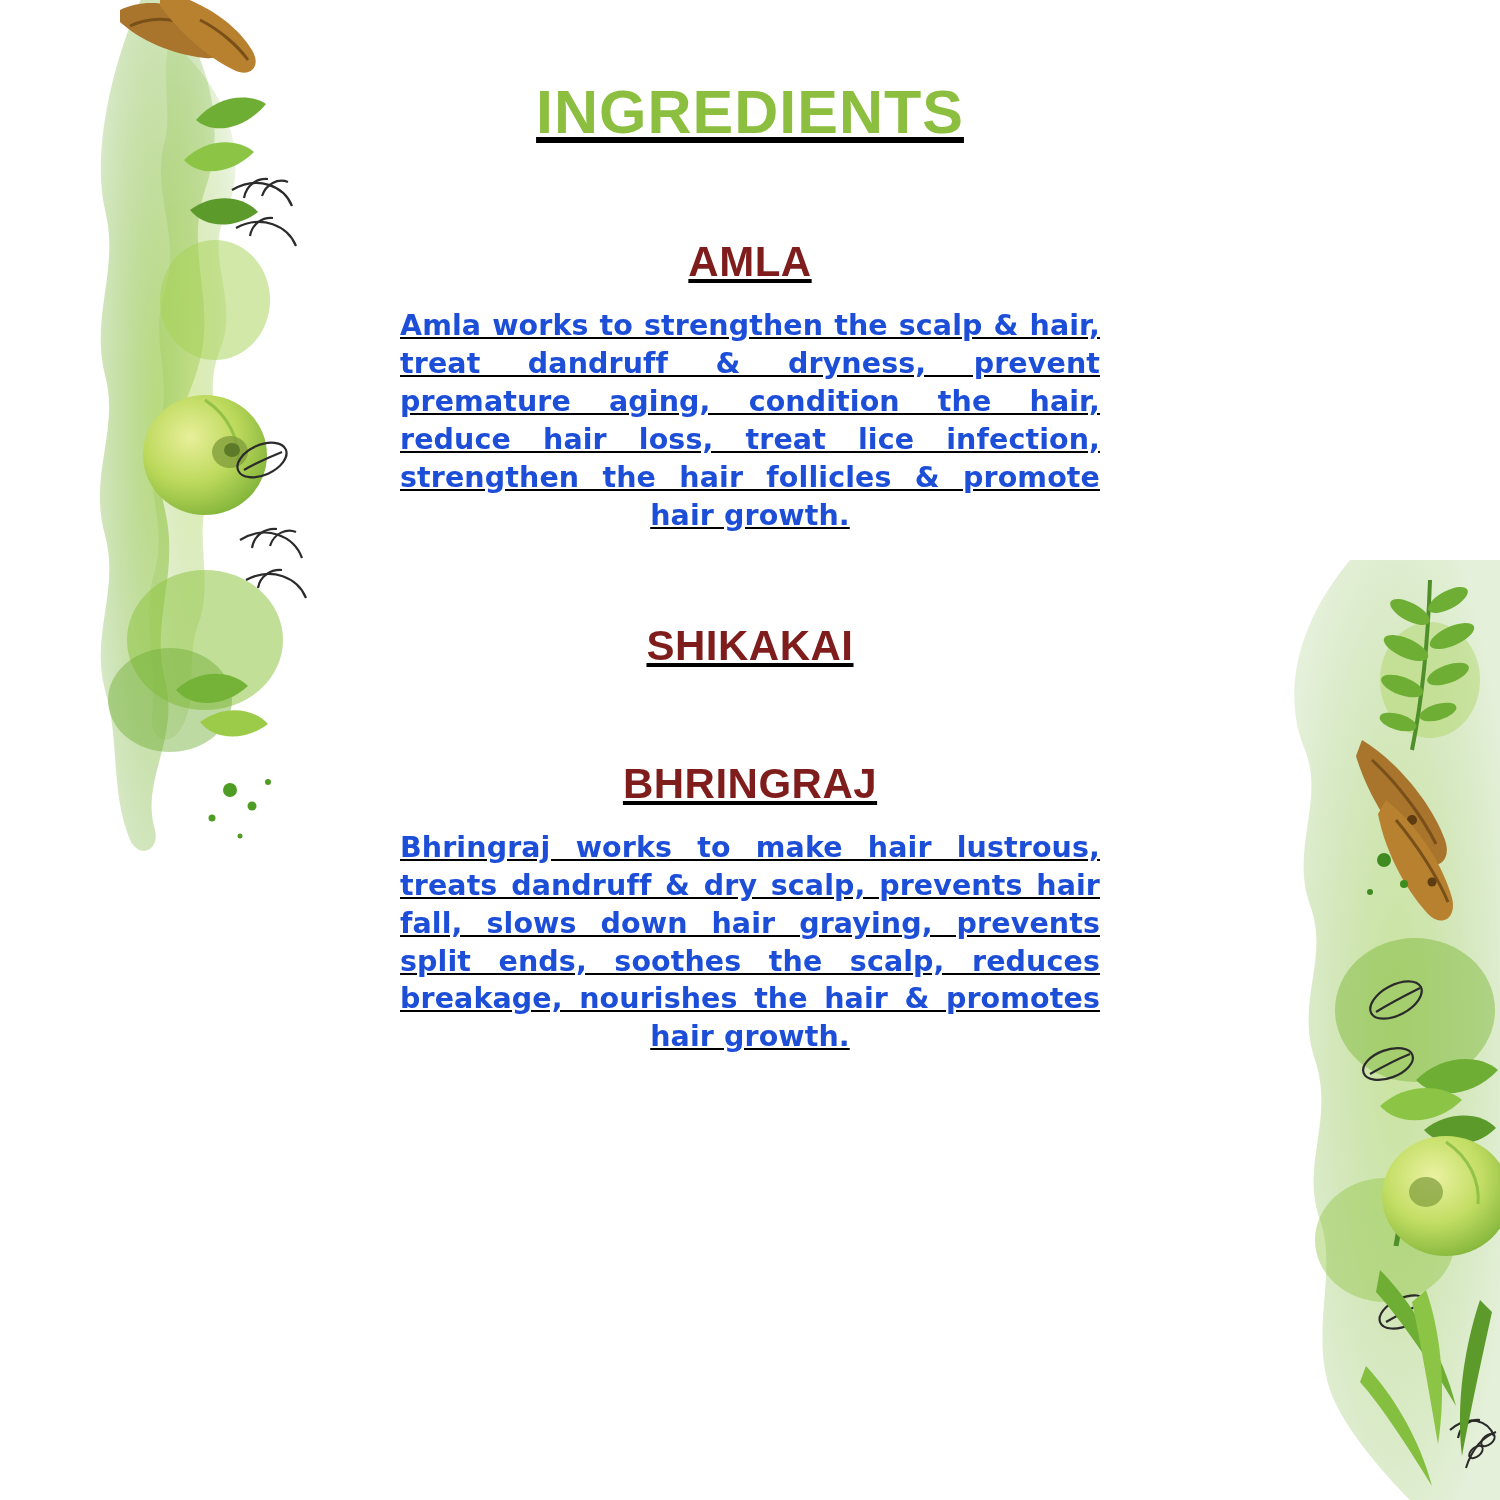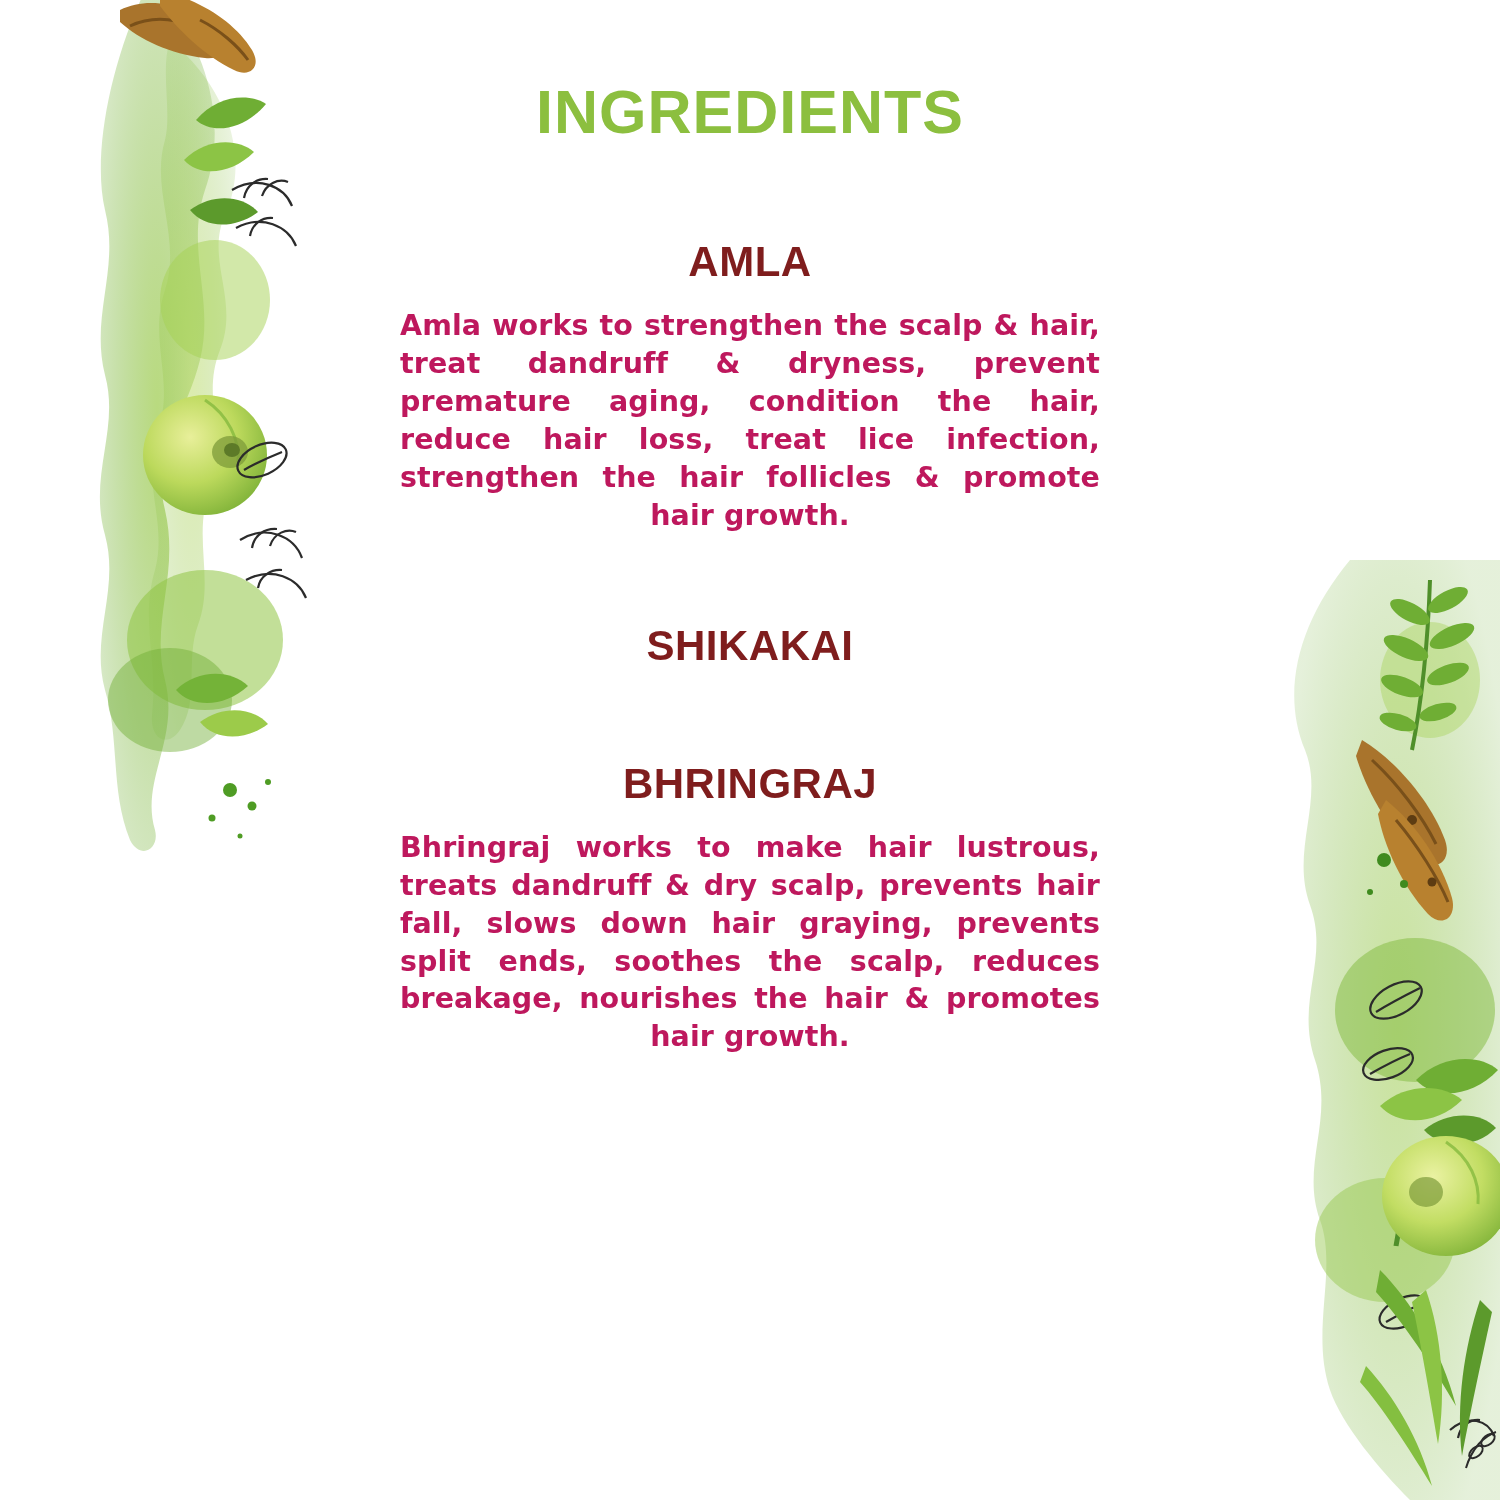--- a/index.html
+++ b/index.html
@@ -37,20 +37,21 @@
   
   .content {
     position: absolute;
     left: 330px;
     top: 0;
     width: 840px;
     height: 1220px;
     background: #ffffff;
     box-sizing: border-box;
     padding: 0 15px;
+    text-decoration: underline;
   }
 
   .doc-title {
     font-family: "Liberation Sans", sans-serif;
     font-weight: bold;
     font-size: 61px;
     letter-spacing: 1px;
     color: #8cbf3f;
     text-align: center;
     margin: 82px 0 0 0;
@@ -71,21 +72,21 @@
     letter-spacing: 0.5px;
     margin: 0 0 22px 0;
     line-height: 1.1;
   }
 
   .section-body {
     font-family: "DejaVu Sans", sans-serif;
     font-weight: bold;
     font-size: 28.5px;
     line-height: 1.33;
-    color: #be185d;
+    color: #1d4ed8;
     text-align: justify;
     text-align-last: center;
     margin: 4px auto;
     width: 700px;
     letter-spacing: 0.1px;
   }
 </style>
 </head>
 <body>
 

